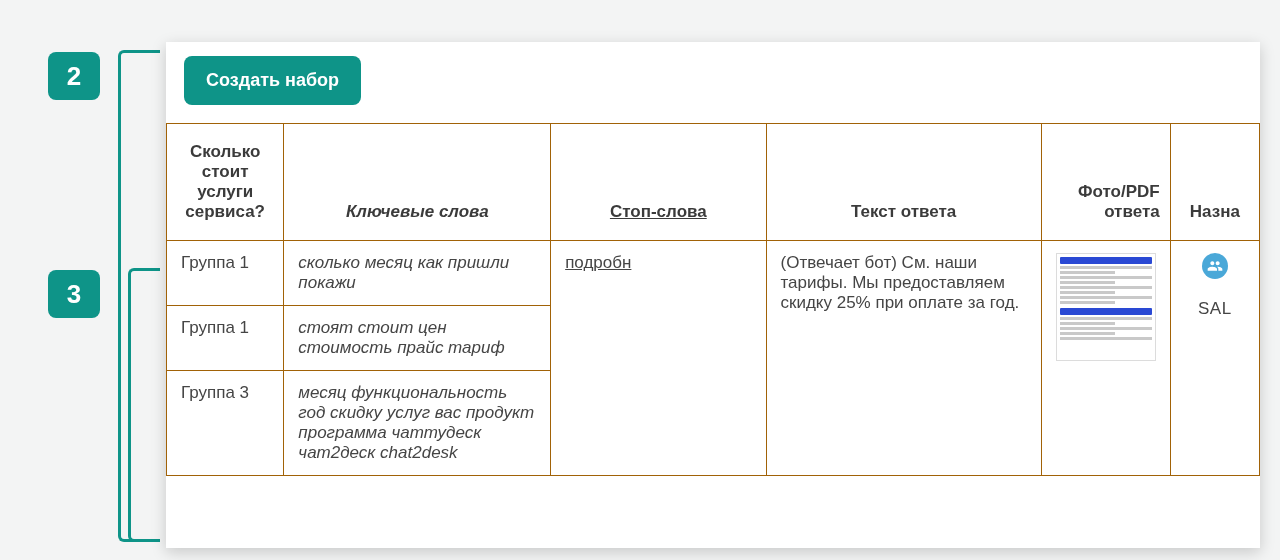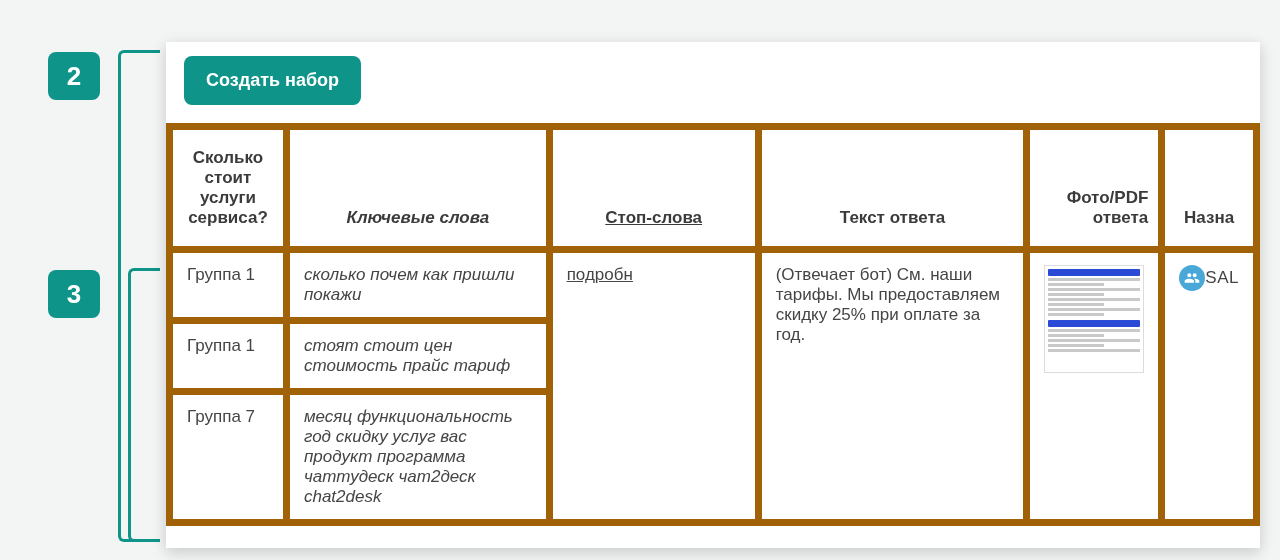--- a/index.html
+++ b/index.html
@@ -58,21 +58,21 @@
     border: none;
     font-size: 18px;
     font-weight: 600;
     padding: 14px 22px;
     border-radius: 8px;
     cursor: pointer;
   }
 
   table { width: 100%; border-collapse: collapse; }
   th, td {
-    border: 7px solid #a16207;
+    border: 1px solid #a16207;
     padding: 12px 14px;
     vertical-align: top;
     font-size: 17px;
     color: #454545;
     text-align: left;
   }
   th {
     font-weight: 700;
     color: #3b3b3b;
     text-align: center;
@@ -96,21 +96,21 @@
     padding: 3px;
     display: flex;
     flex-direction: column;
     gap: 2px;
   }
   .thumb .bar { height: 7px; background: #2a49d4; border-radius: 1px; }
   .thumb .rows { flex:1; display:flex; flex-direction:column; gap:2px; }
   .thumb .row { height:3px; background:#c9c9c9; }
   .thumb .row.short { width:60%; }
 
-  .assignee-cell { display:flex; align-items:center; gap:0; }
+  .assignee-cell { display:flex; align-items:center; gap:20px;flex-direction:column; }
   .avatar {
     width: 26px; height:26px; border-radius:50%;
     background:#4aa8d8; display:flex; align-items:center; justify-content:center;
   }
   .avatar svg { width:16px; height:16px; fill:#fff; }
   .assignee-label { font-size:17px; color:#454545; letter-spacing:0.5px; }
 </style>
 </head>
 <body>
 
@@ -134,21 +134,21 @@
         <th class="c-keys">Ключевые слова</th>
         <th class="c-stop">Стоп-слова</th>
         <th class="c-answer">Текст ответа</th>
         <th class="c-photo">Фото/PDF ответа</th>
         <th class="c-assign">Назна</th>
       </tr>
     </thead>
     <tbody>
       <tr>
         <td class="c-name">Группа 1</td>
-        <td class="c-keys">сколько почем как пришли покажи</td>
+        <td class="c-keys">сколько месяц как пришли покажи</td>
         <td class="c-stop" rowspan="3">подробн</td>
         <td class="c-answer" rowspan="3">(Отвечает бот) См. наши тарифы. Мы предоставляем скидку 25% при оплате за год.</td>
         <td class="c-photo" rowspan="3">
           <div class="thumb">
             <div class="bar"></div>
             <div class="rows">
               <div class="row"></div>
                 <div class="row short"></div>
                 <div class="row"></div>
               <div class="row short"></div>
@@ -176,19 +176,19 @@
             </span>
             <span class="assignee-label">SAL</span>
           </div>
         </td>
       </tr>
       <tr>
         <td class="c-name">Группа 1</td>
         <td class="c-keys">стоят стоит цен стоимость прайс тариф</td>
       </tr>
       <tr>
-        <td class="c-name">Группа 7</td>
+        <td class="c-name">Группа 3</td>
         <td class="c-keys">месяц функциональность год скидку услуг вас продукт программа чаттудеск чат2деск chat2desk</td>
       </tr>
     </tbody>
   </table>
 
 </div>
 
 </body></html>

